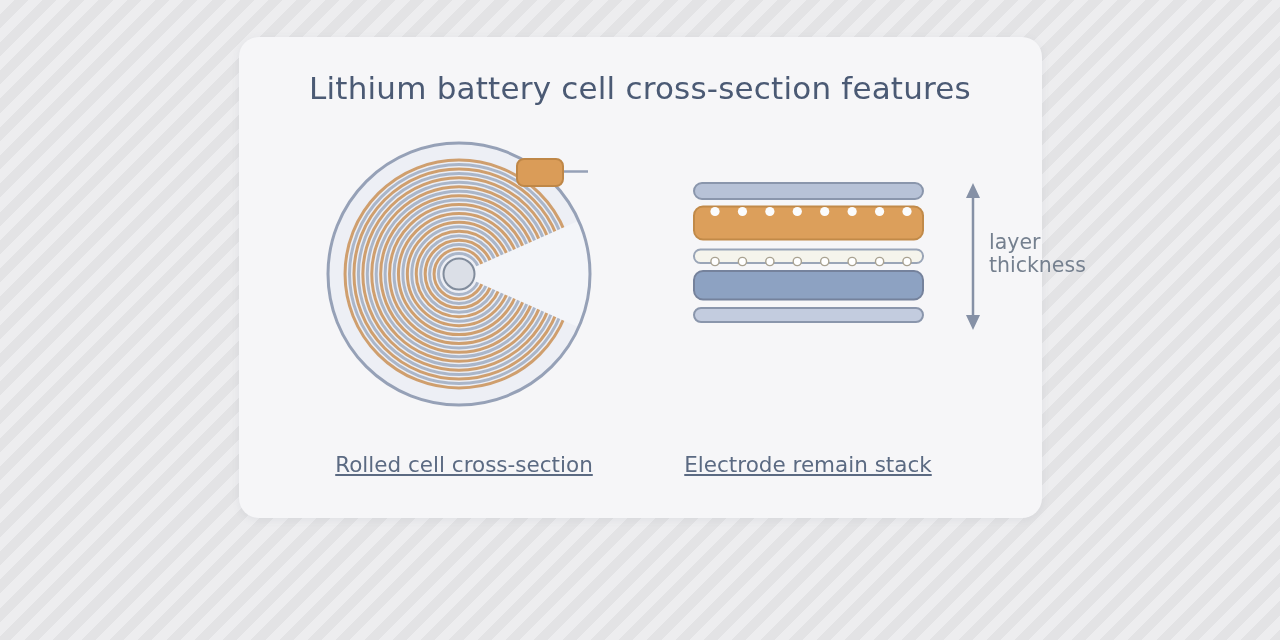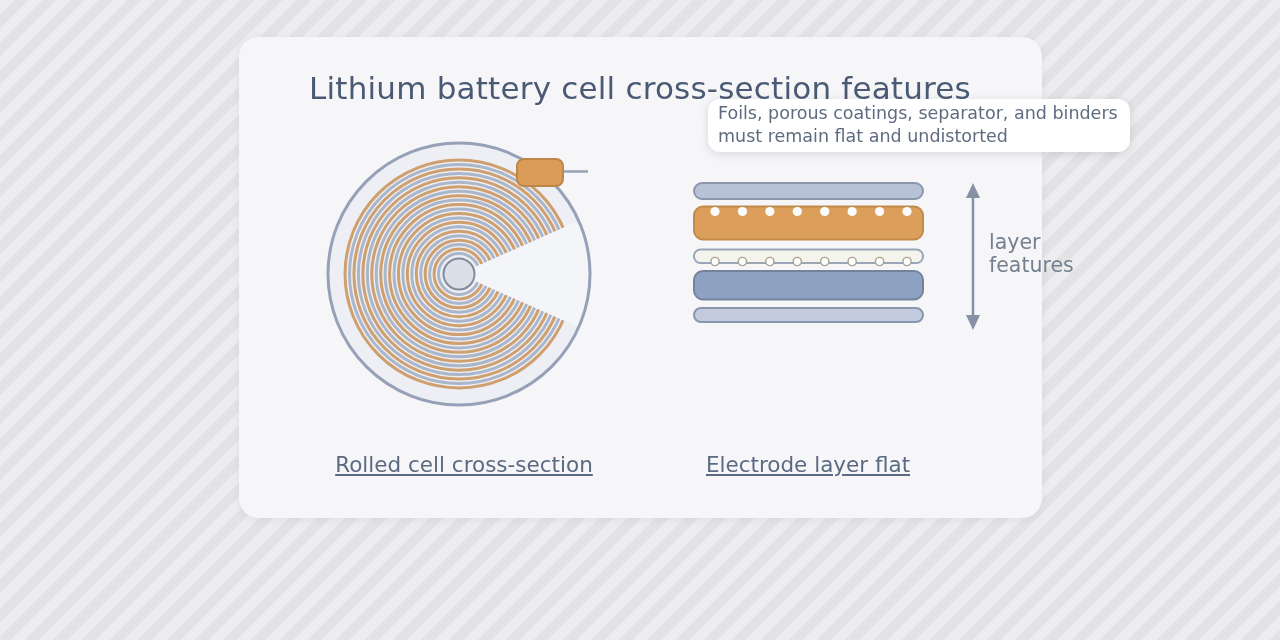--- a/index.html
+++ b/index.html
@@ -83,23 +83,19 @@
       <circle cx="907.01" cy="261.5" r="4.1" fill="#ffffff" stroke="#a9a291" stroke-width="1.4"></circle>
       <rect x="694" y="271" width="229" height="28.5" rx="9" fill="#8da2c2" stroke="#75829c" stroke-width="2"></rect>
       <rect x="694" y="308" width="229" height="14" rx="7" fill="#c3ccdf" stroke="#8a96ac" stroke-width="2"></rect>
       <line x1="973" y1="196" x2="973" y2="317" stroke="#8691a6" stroke-width="2.5"></line>
       <polygon points="973,183 966,198 980,198" fill="#8691a6"></polygon>
       <polygon points="973,330 966,315 980,315" fill="#8691a6"></polygon>
     </svg>
 
   <div class="title">Lithium battery cell cross-section features</div>
 
-  <div class="tooltip">
-    <div>Foils, porous coatings, separator, and binders</div>
-    <div>must remain flat and undistorted</div>
-  </div>
 
-  <div class="thickness-label">layer features</div>
+  <div class="thickness-label">layer thickness</div>
 
   <div class="caption caption-roll">Rolled cell cross-section</div>
-  <div class="caption caption-stack">Electrode layer flat</div>
+  <div class="caption caption-stack">Electrode remain stack</div>
 
 </div>
 
 </body></html>

